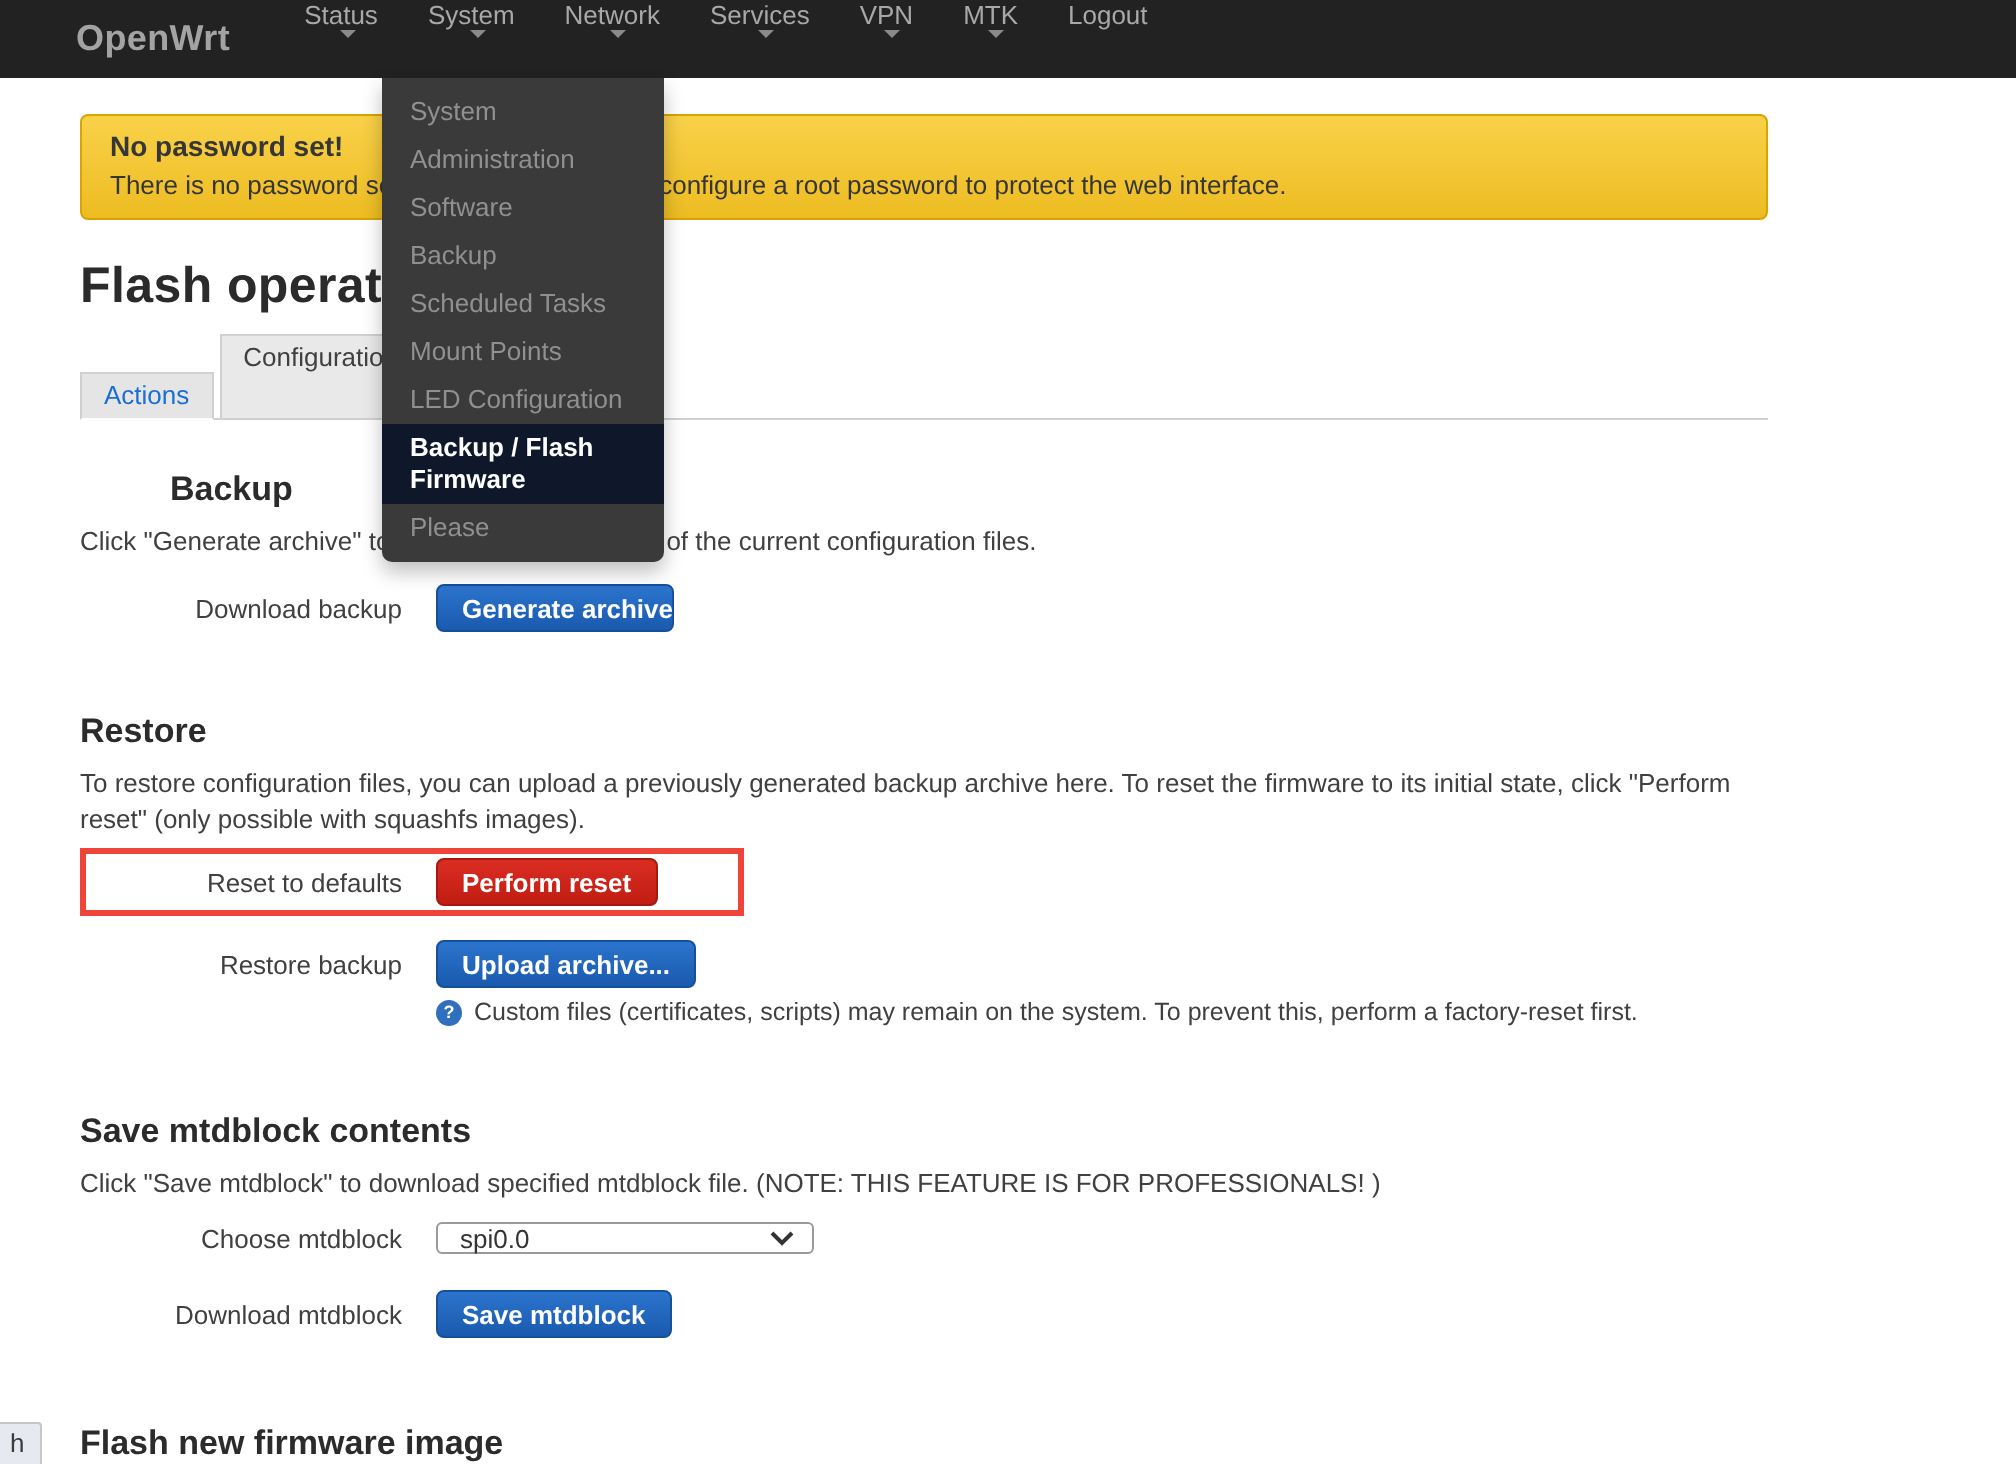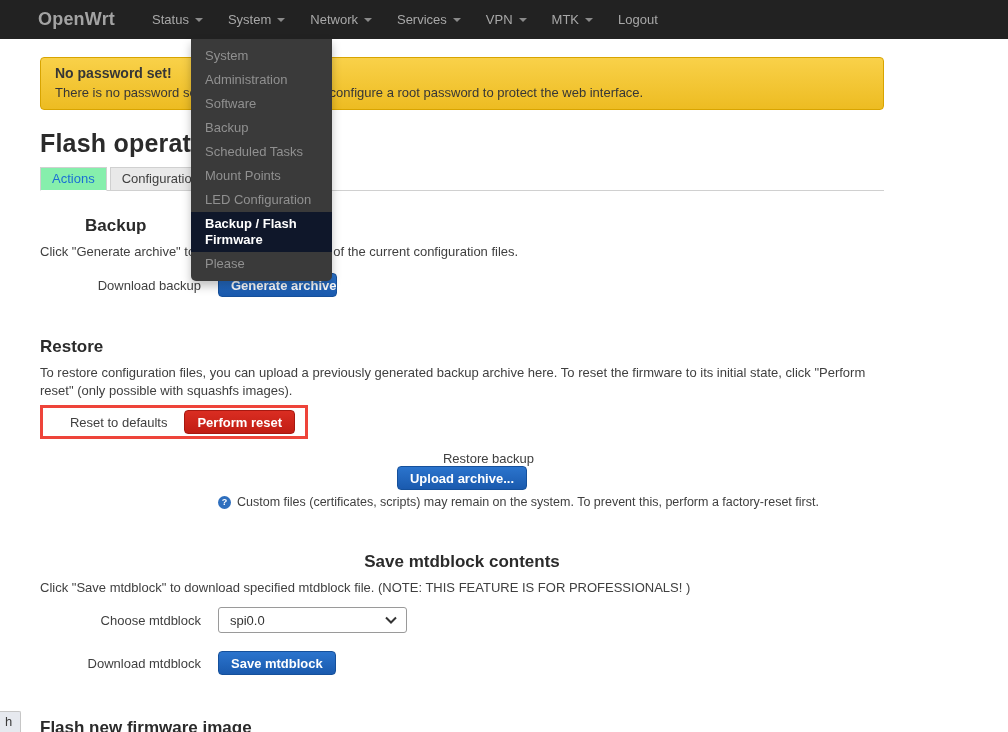--- a/index.html
+++ b/index.html
@@ -30,20 +30,21 @@
   .nav-items { display: flex; list-style: none; align-items: center; }
   .nav-item {
     color: #a8a8a8;
     font-size: 13px;
     padding: 0 9px;
     margin-right: 7px;
     cursor: pointer;
     display: flex;
     align-items: center;
     height: 39px;
+    flex-direction: column;
   }
   .caret {
     display: inline-block;
     width: 0; height: 0;
     border-left: 4px solid transparent;
     border-right: 4px solid transparent;
     border-top: 4px solid #8a8a8a;
     margin-left: 6px;
   }
 
@@ -102,35 +103,36 @@
     font-size: 13px;
     padding: 3px 11px 4px 11px;
     border: 1px solid #d0d0d0;
     margin-right: 3px;
     margin-bottom: -1px;
     cursor: pointer;
     background: #e9e9e9;
     color: #404040;
   }
   .tab.active {
-    background: #86efac;
+    background: #e5e5e5;
     color: #1a6fd4;
     border-bottom-color: #ffffff;
+    margin-top: 19px;
   }
 
   
   h3.section-heading {
     font-size: 17px;
     font-weight: bold;
     color: #2b2b2b;
   }
   p.section-desc { font-size: 13px; line-height: 18px; margin-top: 7px; }
   .h-backup { margin-top: 25px; margin-left: 45px; }
   .h-restore { margin-top: 40px; }
-  .h-mtd { margin-top: 43px; text-align: center; }
+  .h-mtd { margin-top: 43px; }
   .h-flash { margin-top: 43px; }
 
   .form-row { display: flex; align-items: center; }
   .form-label {
     width: 161px;
     text-align: right;
     margin-right: 17px;
     font-size: 13px;
     color: #404040;
     white-space: nowrap;
@@ -151,30 +153,30 @@
     background: linear-gradient(#2b74cd, #1a5aae);
     border: 1px solid #15509b;
   }
   .btn-danger {
     background: linear-gradient(#da2d22, #c11d13);
     border: 1px solid #a61810;
   }
   .btn-generate { width: 119px; overflow: hidden; }
 
   .row-backup { margin-top: 12px; }
-  .row-upload { margin-top: 12px; flex-direction: column; }
+  .row-upload { margin-top: 12px; }
   .row-choose { margin-top: 10px; }
   .row-savemtd { margin-top: 18px; }
 
   
   .highlight-box {
     margin-top: 5px;
-    width: 268px;
+    width: 332px;
     border: 3px solid #ee443a;
-    padding: 2px 10px;
+    padding: 2px 0;
     background: #ffffff;
   }
   .highlight-box .form-label { width: 158px; }
 
   
   .help-line {
     margin-top: 5px;
     margin-left: 178px;
     display: flex;
     align-items: center;
@@ -190,21 +192,21 @@
     display: inline-flex;
     align-items: center;
     justify-content: center;
     margin-right: 6px;
     flex: 0 0 auto;
   }
 
   
   .select-box {
     width: 189px;
-    height: 26px;
+    height: 16px;
     border: 1px solid #9a9a9a;
     border-radius: 3px;
     background: #ffffff;
     display: flex;
     align-items: center;
     justify-content: space-between;
     padding: 0 9px 0 11px;
     font-size: 13px;
     color: #333333;
     cursor: pointer;

